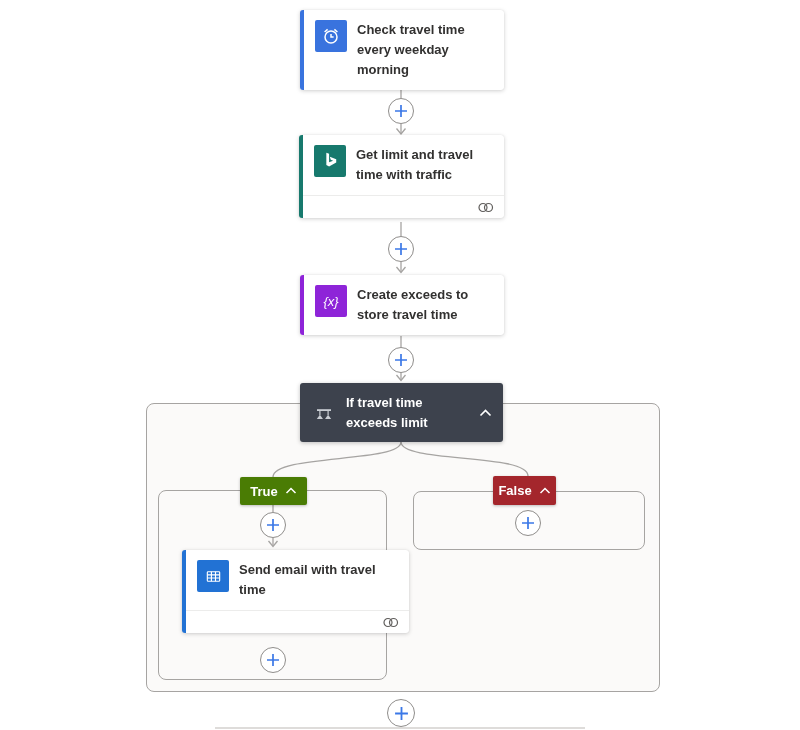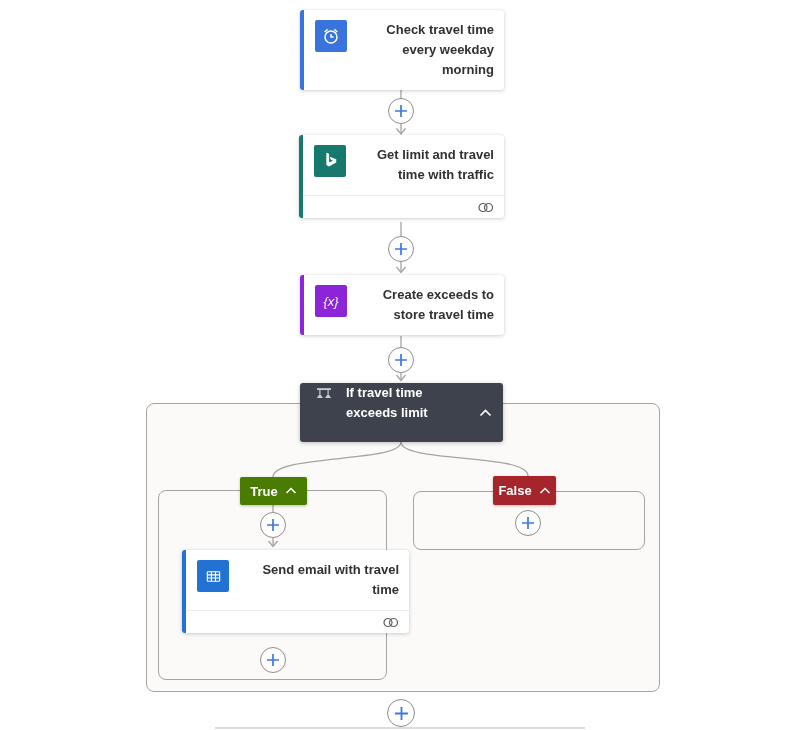--- a/index.html
+++ b/index.html
@@ -12,30 +12,30 @@
   
   .scope{position:absolute;border:1px solid var(--scope-border,#a6a4a2);border-radius:8px;
          background:var(--scope-bg,#fbfaf9);box-sizing:border-box;z-index:0;}
   .branch-box{position:absolute;border:1px solid var(--scope-border,#a6a4a2);border-radius:8px;
          background:transparent;box-sizing:border-box;z-index:1;}
 
   
   .card{position:absolute;display:flex;background:var(--card-bg,#fff);border-radius:3px;
         box-shadow:0 1px 4px rgba(0,0,0,.18), 0 0 1px rgba(0,0,0,.12);z-index:2;cursor:pointer;}
   .accent{width:4px;border-radius:3px 0 0 3px;flex:none;}
-  .card-inner{flex:1;display:flex;flex-direction:column;min-width:0;text-align:right;}
+  .card-inner{flex:1;display:flex;flex-direction:column;min-width:0;}
   .card-body{display:flex;align-items:flex-start;gap:10px;padding:10px 10px 10px 11px;}
   .node-icon{width:32px;height:32px;border-radius:2px;flex:none;display:flex;
              align-items:center;justify-content:center;}
   .card-title{font-size:13px;font-weight:700;color:var(--card-text,#323130);line-height:20px;padding-top:0px;}
   .card-footer{border-top:1px solid #ececeb;height:22px;display:flex;align-items:center;
                justify-content:flex-end;padding:0 9px;}
 
   
-  .condition{position:absolute;display:flex;gap:12px;
+  .condition{position:absolute;display:flex;align-items:center;gap:12px;
              background:var(--condition-bg,#3d424d);border-radius:3px;color:#fff;
              padding:0 10px 0 14px;box-sizing:border-box;
              box-shadow:0 1px 4px rgba(0,0,0,.25);z-index:2;cursor:pointer;}
   .condition .card-title{color:#fff;flex:1;}
 
   
   .badge{position:absolute;display:flex;align-items:center;justify-content:center;gap:7px;
          color:#fff;font-size:13px;font-weight:700;border-radius:2px;z-index:3;cursor:pointer;
          box-shadow:0 1px 3px rgba(0,0,0,.25);}
 

